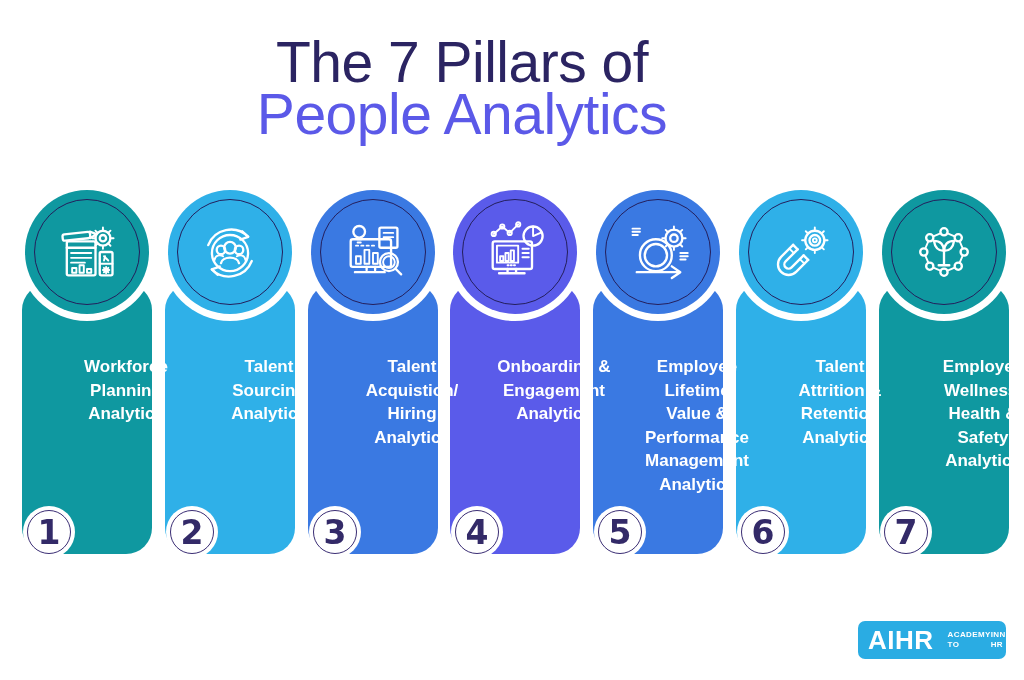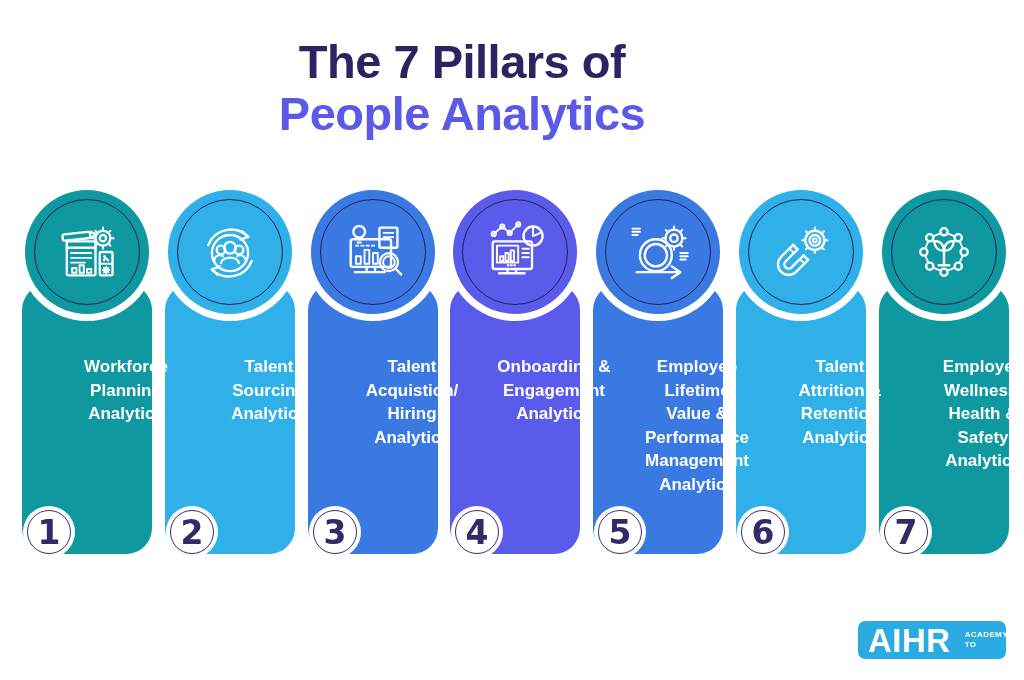--- a/index.html
+++ b/index.html
@@ -1,41 +1,41 @@
 <!DOCTYPE html>
 <html><head>
 <meta charset="utf-8">
 <style>
   html,body{margin:0;padding:0;background:#fff;}
   #canvas{position:relative;width:1024px;height:680px;background:#ffffff;overflow:hidden;
           font-family:"Liberation Sans",sans-serif;}
   
   .title{position:absolute;top:36px;left:0;width:924px;text-align:center;
-         font-weight:bold;font-size:47px;line-height:52px;letter-spacing:-0.5px;}
+         font-weight:normal;font-size:57px;line-height:52px;letter-spacing:-0.5px;}
   .title .l1{color:#2B2462;}
   .title .l2{color:#5B59E8;}
   
   .column{position:absolute;top:190px;width:130px;height:372px;}
   .disc{position:absolute;top:0;left:3px;width:124px;height:124px;border-radius:50%;
         background:var(--c);box-shadow:0 0 0 7px #ffffff;z-index:2;}
   .disc .ring{position:absolute;inset:9px;border:1.3px solid #241F5C;border-radius:50%;}
   .disc svg{position:absolute;left:50%;top:50%;transform:translate(-50%,-50%);width:68px;height:68px;}
   .pillar{position:absolute;top:94px;left:0;width:130px;height:270px;background:var(--c);
           border-radius:26px;z-index:1;}
   .label{position:absolute;top:165px;left:0;width:130px;z-index:2;text-align:center;
          color:#ffffff;font-weight:bold;font-size:17px;line-height:23.5px;white-space:pre-line;margin-left:39px;}
   .numcircle{position:absolute;top:316px;left:1px;width:52px;height:52px;border-radius:50%;
              background:#ffffff;z-index:3;display:flex;align-items:center;justify-content:center;}
   .numcircle .nring{position:absolute;inset:4px;border:1.6px solid #3A2D74;border-radius:50%;}
   .numcircle .num{font-family:"DejaVu Sans",sans-serif;font-weight:bold;font-size:33px;
                   color:#332A68;line-height:1;}
   
   .logo{position:absolute;left:858px;top:621px;width:148px;height:38px;background:#2AACE3;
         border-radius:7px;display:flex;align-items:center;padding:0 10px;box-sizing:border-box;}
-  .logo-name{color:#fff;font-weight:bold;font-size:33px;letter-spacing:0.5px;line-height:1;}
+  .logo-name{color:#fff;font-weight:bold;font-size:26px;letter-spacing:0.5px;line-height:1;}
   .logo-divider{width:2px;height:24px;background:#ffffff;margin:0 7px 0 7px;}
   .logo-tag{display:flex;flex-direction:row;justify-content:flex-start;}
   .logo-tag span{color:#fff;font-weight:bold;font-size:8px;line-height:10px;letter-spacing:0.4px;}
   
   .icn{stroke:#fff;stroke-width:2.2;fill:none;stroke-linecap:round;stroke-linejoin:round;}
   .icn .thin{stroke-width:1.8;}
   .icn .fillbg{fill:var(--c);}
 </style>
 </head>
 <body>

